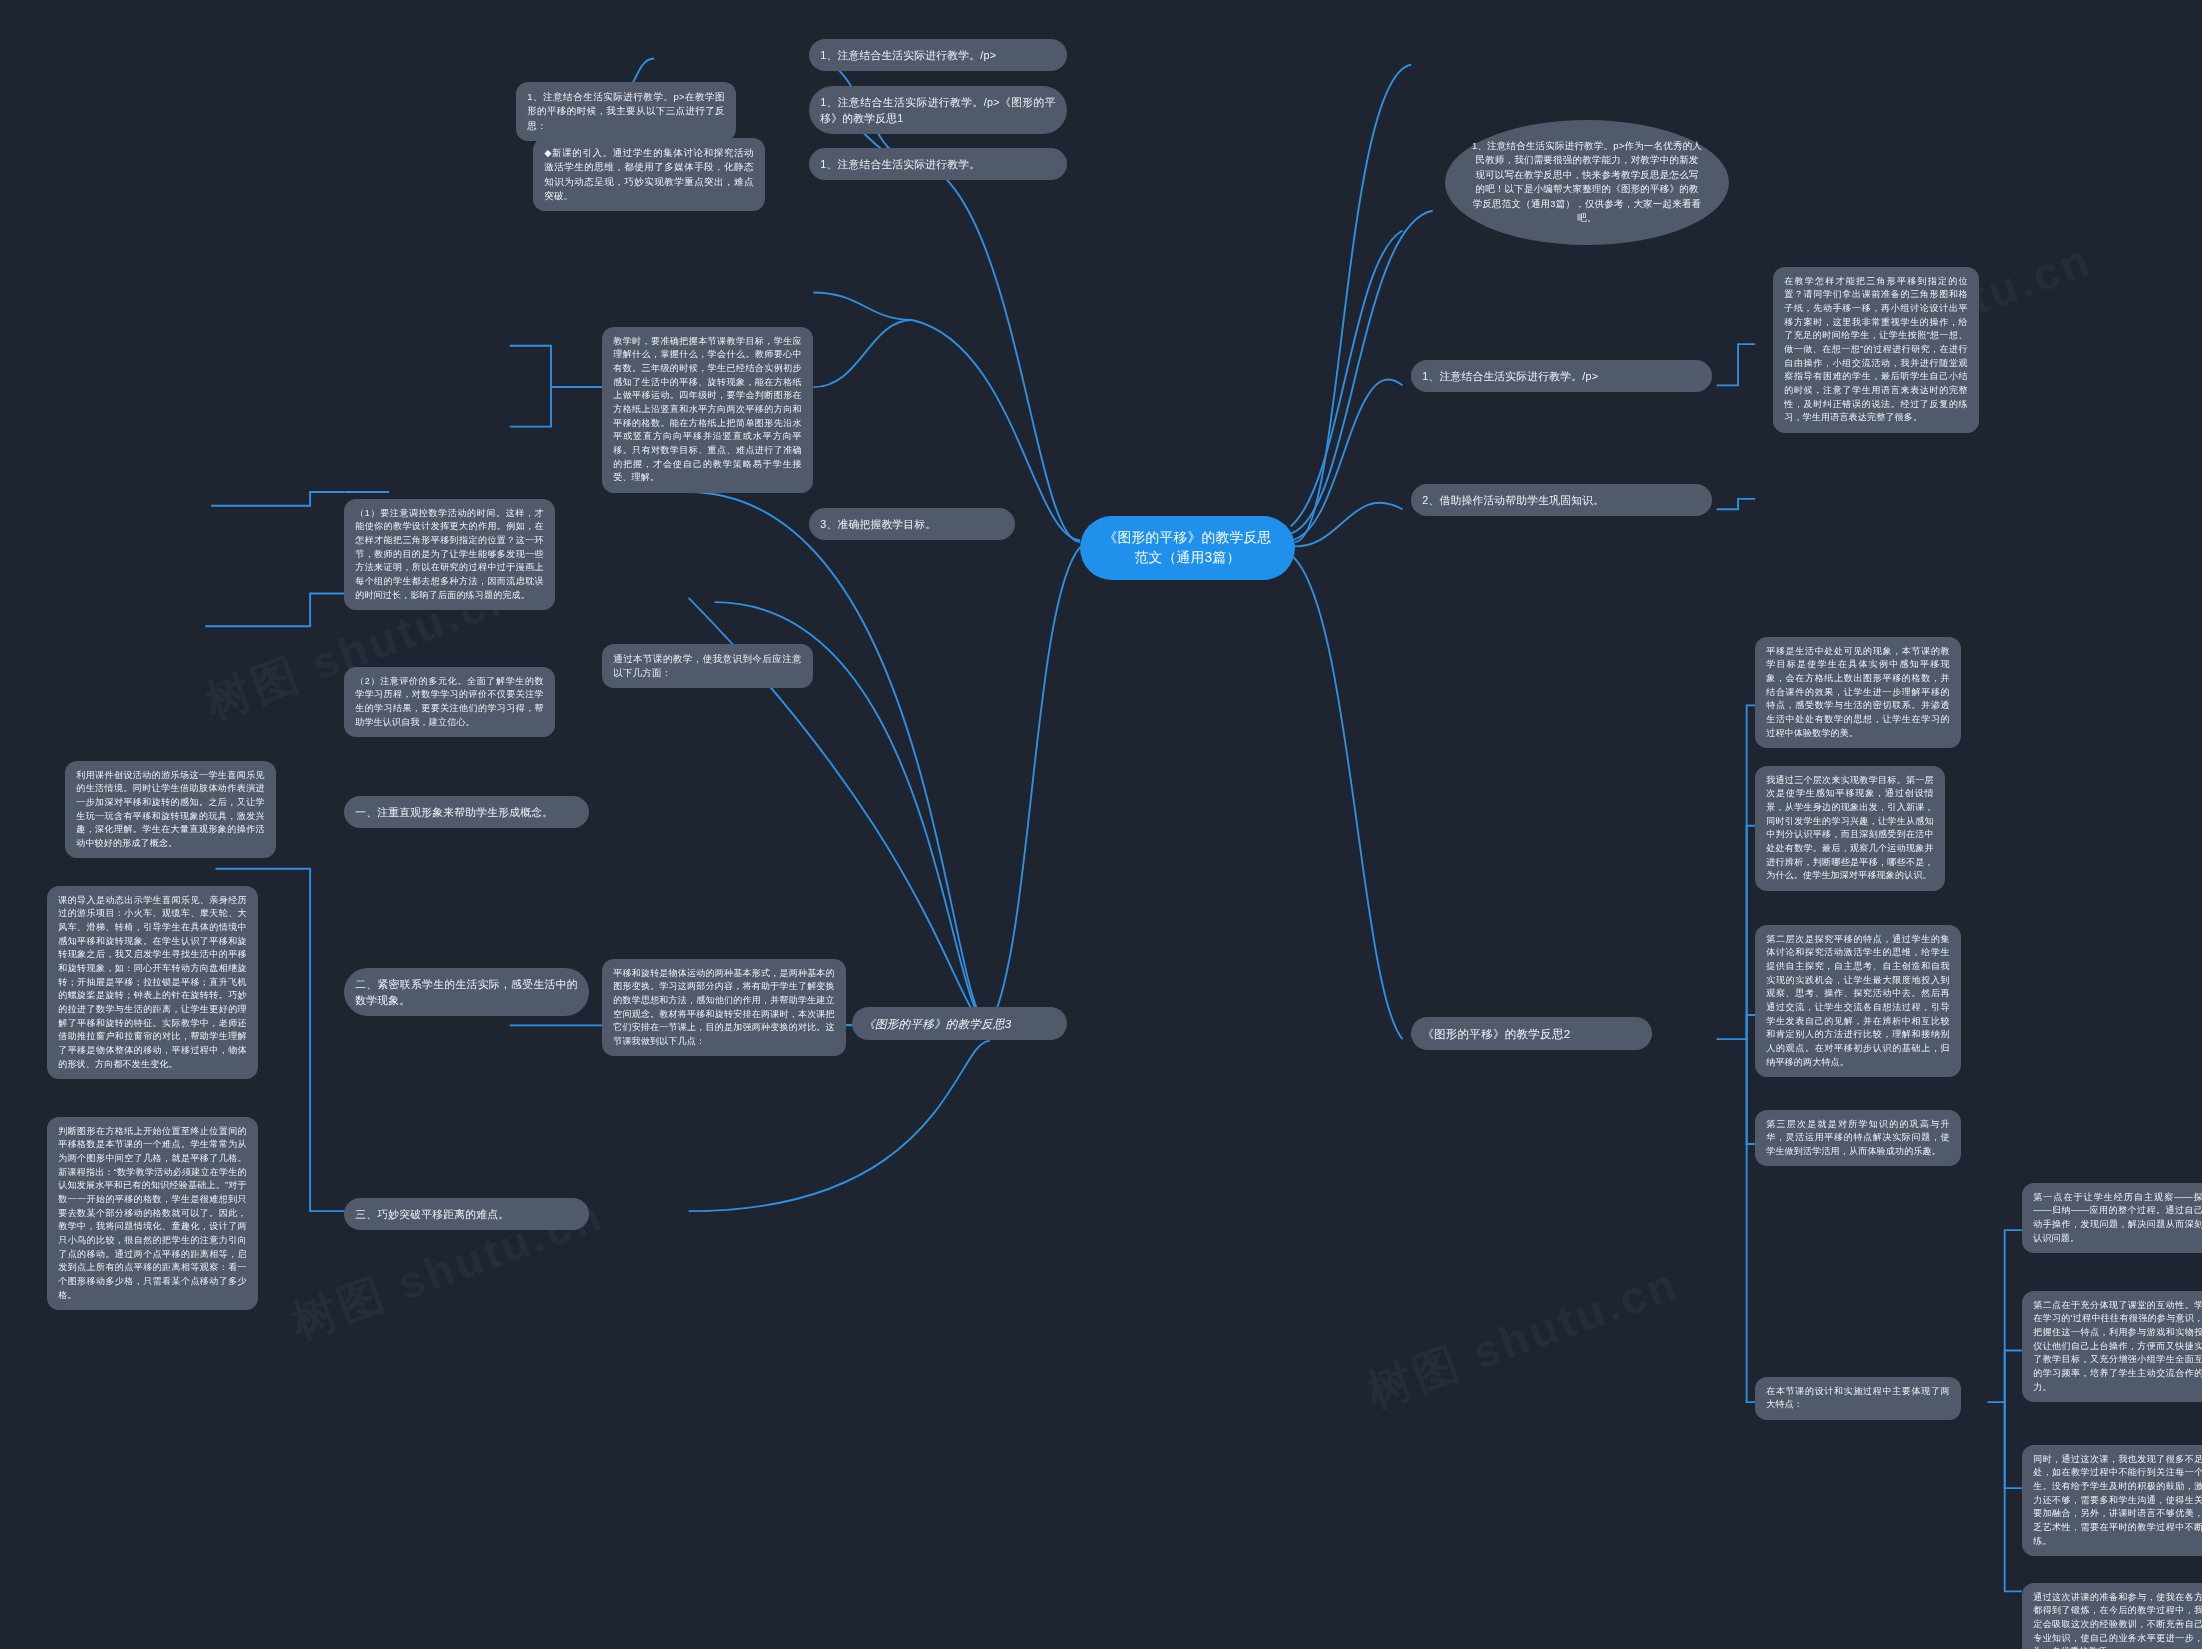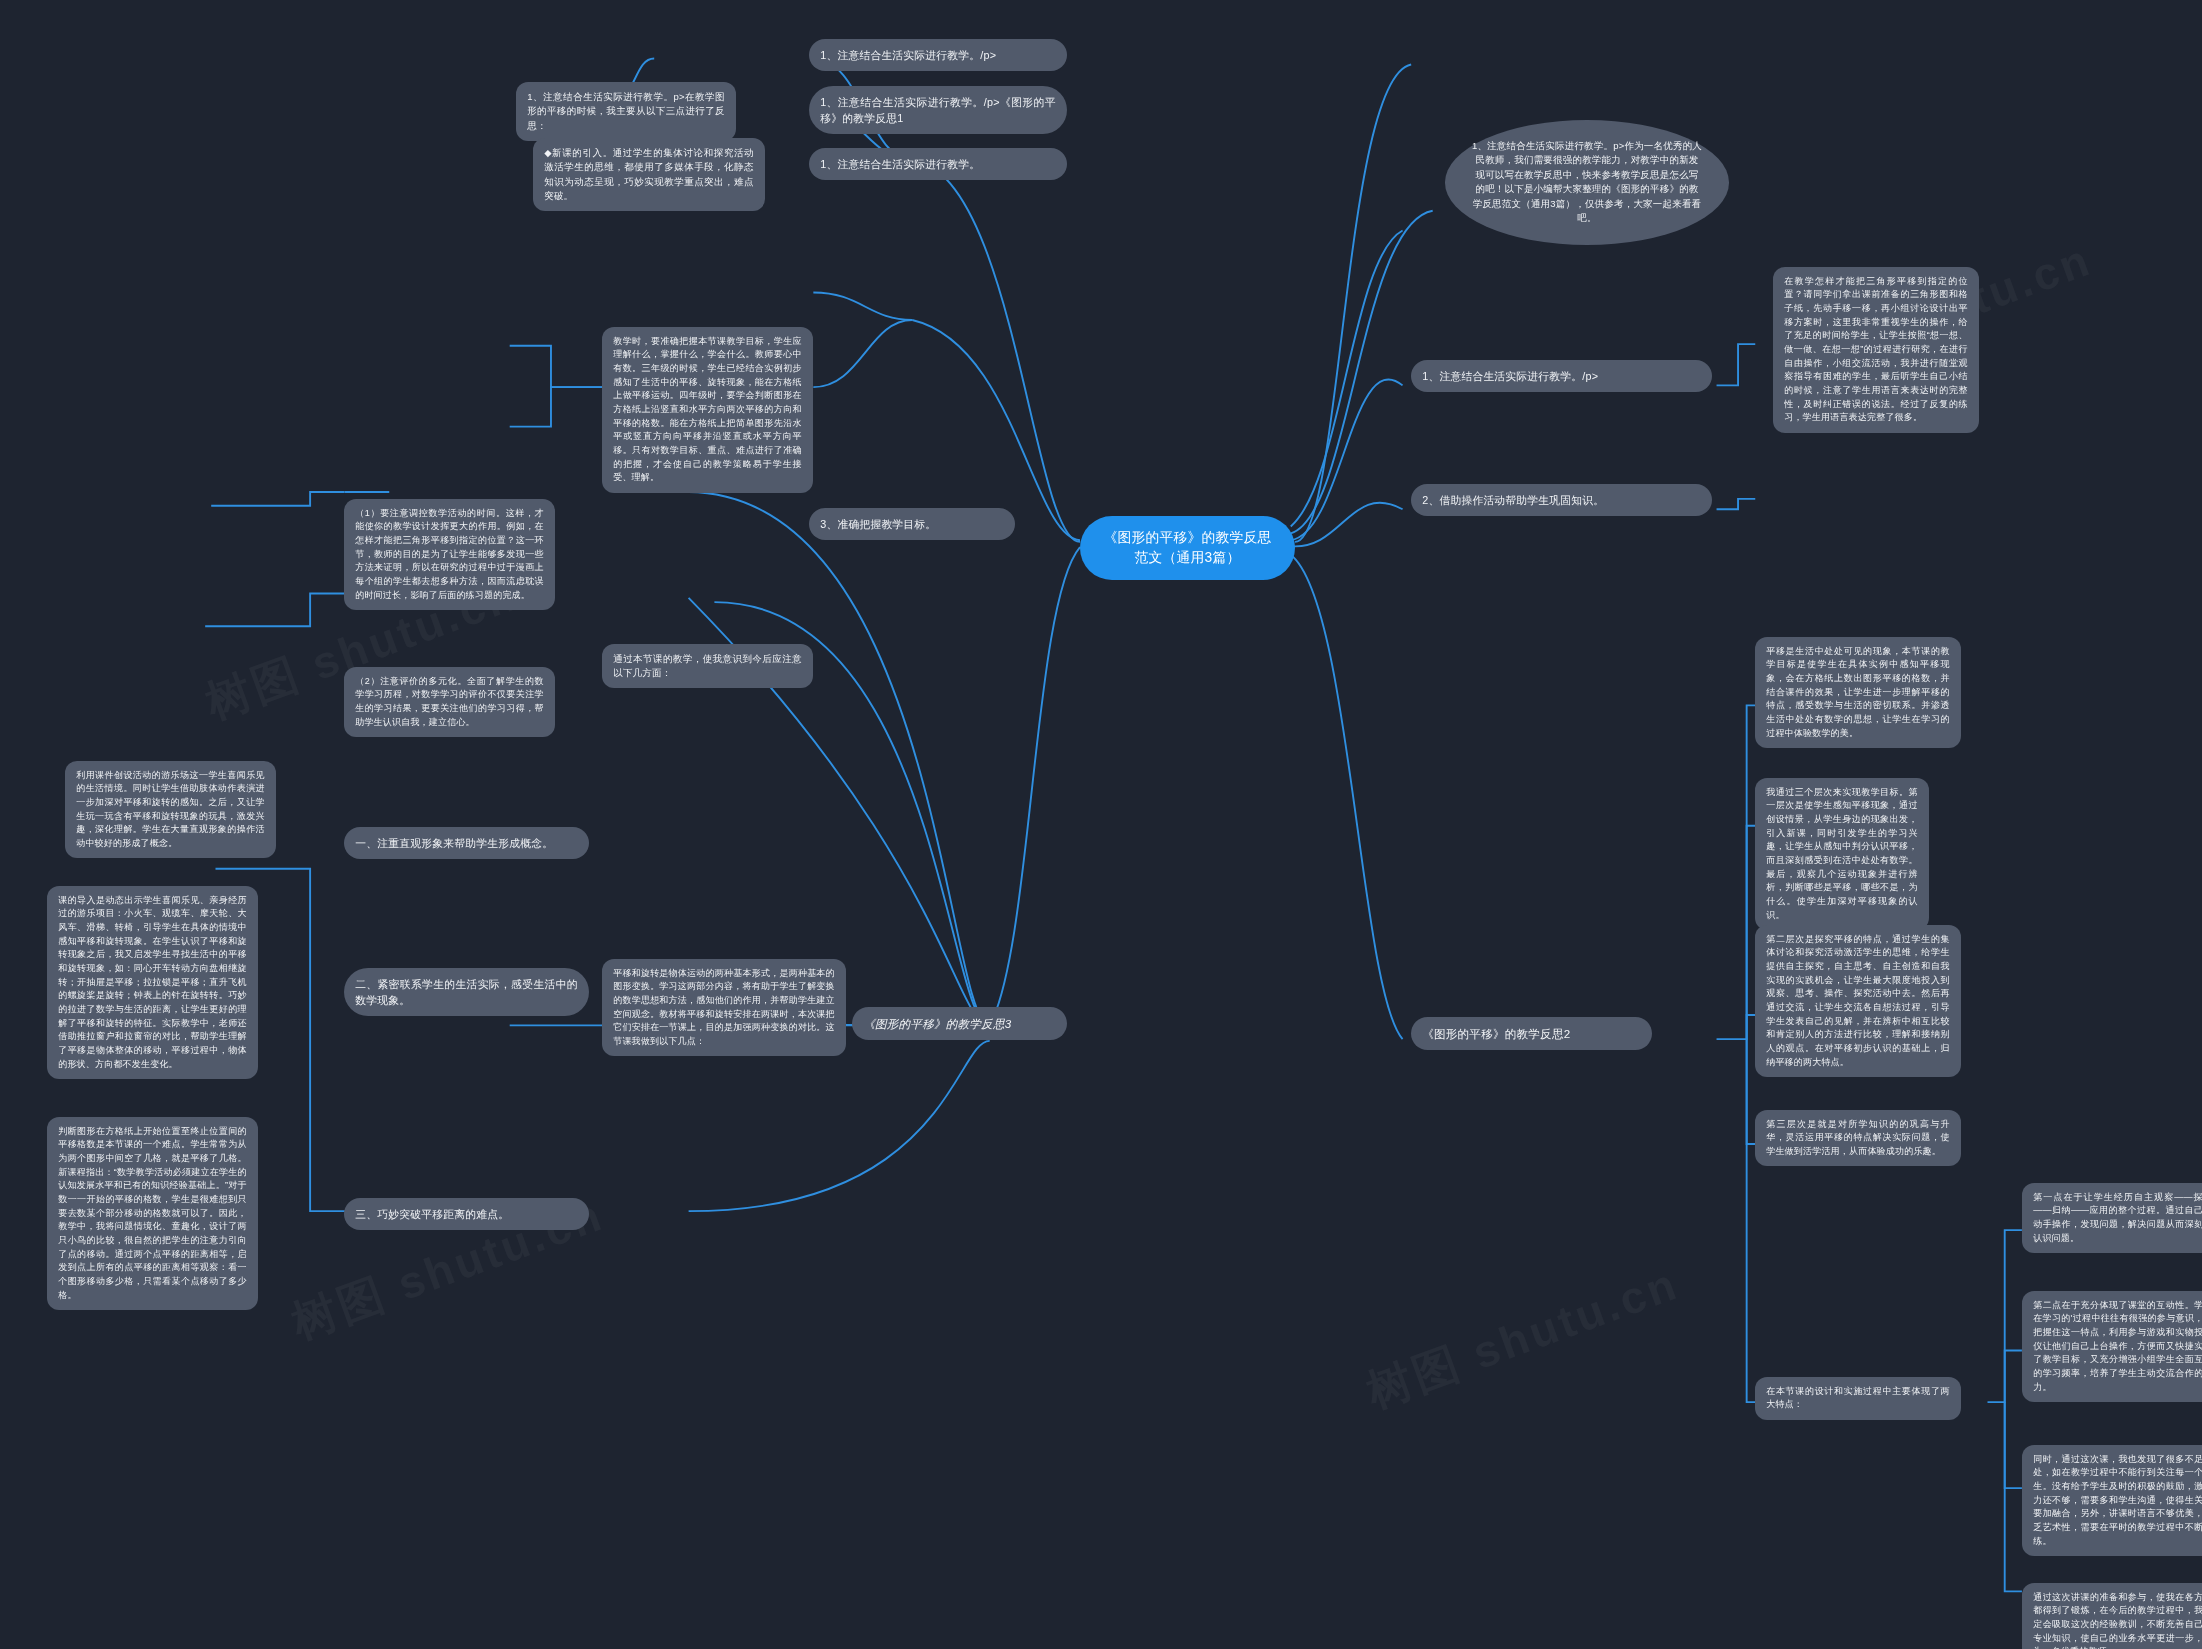--- a/index.html
+++ b/index.html
@@ -145,41 +145,41 @@
   <div class="node pill t12" style="left:1411px;top:360px;width:301px;">1、注意结合生活实际进行教学。/p&gt;</div>
 
   <div class="node pill t12" style="left:1411px;top:484px;width:301px;">2、借助操作活动帮助学生巩固知识。</div>
 
   <div class="node t10" style="left:1755px;top:267px;width:206px;margin-left:18px;">在教学怎样才能把三角形平移到指定的位置？请同学们拿出课前准备的三角形图和格子纸，先动手移一移，再小组讨论设计出平移方案时，这里我非常重视学生的操作，给了充足的时间给学生，让学生按照“想一想、做一做、在想一想”的过程进行研究，在进行自由操作，小组交流活动，我并进行随堂观察指导有困难的学生，最后听学生自己小结的时候，注意了学生用语言来表达时的完整性，及时纠正错误的说法。经过了反复的练习，学生用语言表达完整了很多。</div>
 
   <div class="node pill t13" style="left:1411px;top:1017px;width:241px;">《图形的平移》的教学反思2</div>
 
   <div class="node t10" style="left:1755px;top:637px;width:206px;">平移是生活中处处可见的现象，本节课的教学目标是使学生在具体实例中感知平移现象，会在方格纸上数出图形平移的格数，并结合课件的效果，让学生进一步理解平移的特点，感受数学与生活的密切联系。并渗透生活中处处有数学的思想，让学生在学习的过程中体验数学的美。</div>
 
-  <div class="node t10" style="left:1755px;top:766px;width:174px;margin-top:12px;">我通过三个层次来实现教学目标。第一层次是使学生感知平移现象，通过创设情景，从学生身边的现象出发，引入新课，同时引发学生的学习兴趣，让学生从感知中判分认识平移，而且深刻感受到在活中处处有数学。最后，观察几个运动现象并进行辨析，判断哪些是平移，哪些不是，为什么。使学生加深对平移现象的认识。</div>
+  <div class="node t10" style="left:1755px;top:766px;width:190px;">我通过三个层次来实现教学目标。第一层次是使学生感知平移现象，通过创设情景，从学生身边的现象出发，引入新课，同时引发学生的学习兴趣，让学生从感知中判分认识平移，而且深刻感受到在活中处处有数学。最后，观察几个运动现象并进行辨析，判断哪些是平移，哪些不是，为什么。使学生加深对平移现象的认识。</div>
 
   <div class="node t10" style="left:1755px;top:925px;width:206px;">第二层次是探究平移的特点，通过学生的集体讨论和探究活动激活学生的思维，给学生提供自主探究，自主思考、自主创造和自我实现的实践机会，让学生最大限度地投入到观察、思考、操作、探究活动中去。然后再通过交流，让学生交流各自想法过程，引导学生发表自己的见解，并在辨析中相互比较和肯定别人的方法进行比较，理解和接纳别人的观点。在对平移初步认识的基础上，归纳平移的两大特点。</div>
 
   <div class="node t10" style="left:1755px;top:1110px;width:206px;">第三层次是就是对所学知识的的巩高与升华，灵活运用平移的特点解决实际问题，使学生做到活学活用，从而体验成功的乐趣。</div>
 
   <div class="node t10" style="left:1755px;top:1377px;width:206px;">在本节课的设计和实施过程中主要体现了两大特点：</div>
 
   <div class="node t10" style="left:2022px;top:1183px;width:202px;">第一点在于让学生经历自主观察——探究——归纳——应用的整个过程。通过自己的动手操作，发现问题，解决问题从而深刻地认识问题。</div>
 
   <div class="node t10" style="left:2022px;top:1291px;width:202px;">第二点在于充分体现了课堂的互动性。学生在学习的'过程中往往有很强的参与意识，我把握住这一特点，利用参与游戏和实物投影仪让他们自己上台操作，方便而又快捷实现了教学目标，又充分增强小组学生全面互动的学习频率，培养了学生主动交流合作的能力。</div>
 
   <div class="node t10" style="left:2022px;top:1445px;width:202px;">同时，通过这次课，我也发现了很多不足之处，如在教学过程中不能行到关注每一个学生。没有给予学生及时的积极的鼓励，激励力还不够，需要多和学生沟通，使得生关系要加融合，另外，讲课时语言不够优美，缺乏艺术性，需要在平时的教学过程中不断磨练。</div>
 
   <div class="node t10" style="left:2022px;top:1583px;width:202px;">通过这次讲课的准备和参与，使我在各方面都得到了锻炼，在今后的教学过程中，我一定会吸取这次的经验教训，不断充善自己的专业知识，使自己的业务水平更进一步，成为一名优秀的教师。</div>
 
   <div class="node pill t13" style="left:852px;top:1007px;width:215px;font-style:italic;">《图形的平移》的教学反思3</div>
 
   <div class="node t10" style="left:602px;top:959px;width:244px;">平移和旋转是物体运动的两种基本形式，是两种基本的图形变换。学习这两部分内容，将有助于学生了解变换的数学思想和方法，感知他们的作用，并帮助学生建立空间观念。教材将平移和旋转安排在两课时，本次课把它们安排在一节课上，目的是加强两种变换的对比。这节课我做到以下几点：</div>
 
-  <div class="node pill t12" style="left:344px;top:796px;width:245px;margin-top:31px;">一、注重直观形象来帮助学生形成概念。</div>
+  <div class="node pill t12" style="left:344px;top:796px;width:245px;">一、注重直观形象来帮助学生形成概念。</div>
 
   <div class="node t10" style="left:65px;top:761px;width:211px;">利用课件创设活动的游乐场这一学生喜闻乐见的生活情境。同时让学生借助肢体动作表演进一步加深对平移和旋转的感知。之后，又让学生玩一玩含有平移和旋转现象的玩具，激发兴趣，深化理解。学生在大量直观形象的操作活动中较好的形成了概念。</div>
 
   <div class="node pill t12" style="left:344px;top:968px;width:245px;">二、紧密联系学生的生活实际，感受生活中的数学现象。</div>
 
   <div class="node t10" style="left:47px;top:886px;width:211px;">课的导入是动态出示学生喜闻乐见、亲身经历过的游乐项目：小火车、观缆车、摩天轮、大风车、滑梯、转椅，引导学生在具体的情境中感知平移和旋转现象。在学生认识了平移和旋转现象之后，我又启发学生寻找生活中的平移和旋转现象，如：同心开车转动方向盘相继旋转；开抽屉是平移；拉拉锁是平移；直升飞机的螺旋桨是旋转；钟表上的针在旋转转。巧妙的拉进了数学与生活的距离，让学生更好的理解了平移和旋转的特征。实际教学中，老师还借助推拉窗户和拉窗帘的对比，帮助学生理解了平移是物体整体的移动，平移过程中，物体的形状、方向都不发生变化。</div>
 
   <div class="node pill t12" style="left:344px;top:1198px;width:245px;">三、巧妙突破平移距离的难点。</div>
 
   <div class="node t10" style="left:47px;top:1117px;width:211px;">判断图形在方格纸上开始位置至终止位置间的平移格数是本节课的一个难点。学生常常为从为两个图形中间空了几格，就是平移了几格。新课程指出：“数学教学活动必须建立在学生的认知发展水平和已有的知识经验基础上。”对于数一一开始的平移的格数，学生是很难想到只要去数某个部分移动的格数就可以了。因此，教学中，我将问题情境化、童趣化，设计了两只小鸟的比较，很自然的把学生的注意力引向了点的移动。通过两个点平移的距离相等，启发到点上所有的点平移的距离相等观察：看一个图形移动多少格，只需看某个点移动了多少格。</div>

